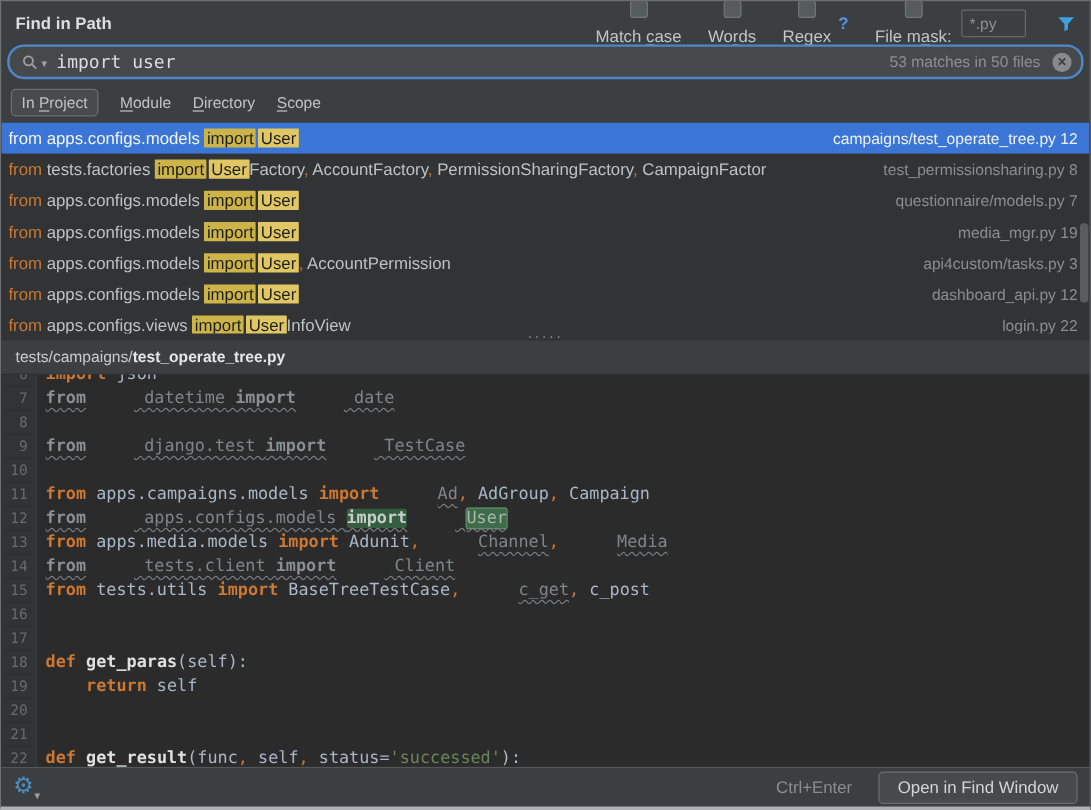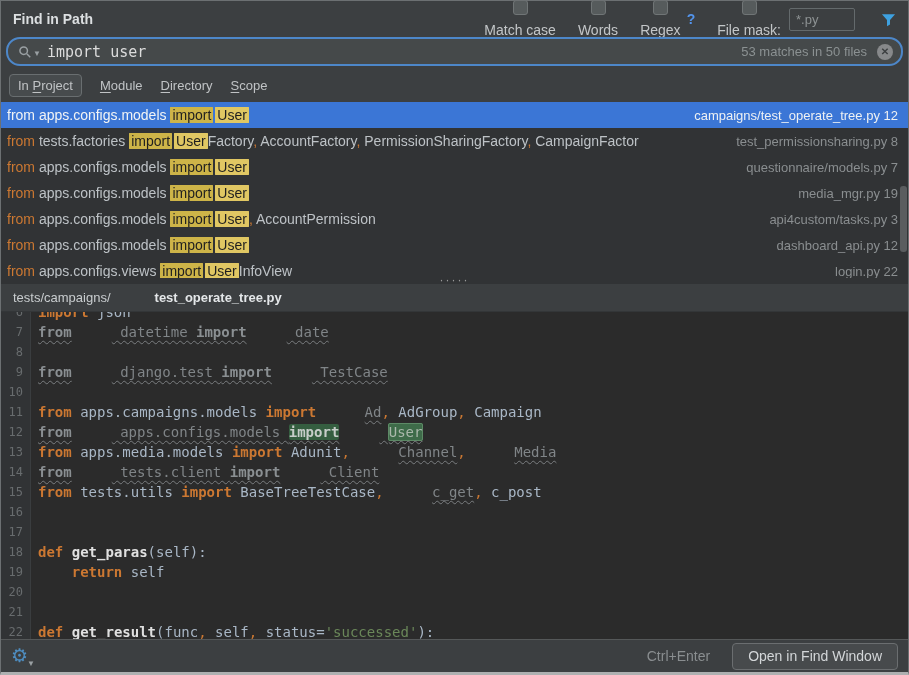--- a/index.html
+++ b/index.html
@@ -12,21 +12,21 @@
   }
   
   .hdr { height:36px; flex:0 0 36px; display:flex; align-items:center; padding:0 12px; }
   .title { font-weight:bold; font-size:14px; color:#dcdfe1; }
   .opts { margin-left:auto; display:flex; align-items:center; gap:22px; }
   .cb { display:flex; align-items:center; gap:7px; cursor:default;flex-direction:column; }
   .cb .box { width:15px; height:15px; background:#565b5c; border:1px solid #70757?; border:1px solid #707576; border-radius:3px; flex:0 0 15px; }
   .cb .lbl { font-size:14px; color:#c3c6c8; white-space:pre; }
   .cb .lbl u { text-underline-offset:2px; }
   .qmark { color:#5394ec; font-weight:bold; font-size:14px; margin-left:-16px; }
-  .mask-input { width:66px; height:23px; background:#3c3f41; border:1px solid #646a6c; border-radius:2px;
+  .mask-input { width:54px; height:23px; background:#3c3f41; border:1px solid #646a6c; border-radius:2px;
     color:#8d9293; font-size:13px; font-family:"Liberation Sans",sans-serif; padding:0 6px; margin-left:-14px; outline:none; }
   .funnel { display:flex; align-items:center; margin-left:4px; }
   
   .search-row { flex:0 0 31px; padding:0 5px; }
   .search-field { height:29px; background:#45494a; border:2px solid #4d87c9; border-radius:14px;
     display:flex; align-items:center; padding:0 8px 0 10px; }
   .mag { display:flex; align-items:center; }
   .mag-arrow { color:#9aa0a3; font-size:8px; margin:4px 6px 0 1px; }
   .query { flex:1; background:transparent; border:none; outline:none; color:#dcdcdc;
     font-family:"DejaVu Sans Mono", monospace; font-size:15px; }
@@ -51,21 +51,21 @@
   .selected .seg-rk, .selected .seg-rt, .selected .seg-rc { color:#f2f4f5; }
   .seg-h1 { background:#cdb448; color:#1f1f1f; border-radius:2px; padding:1px 2px; }
   .seg-h2 { background:#e0c763; color:#1f1f1f; border-radius:2px; padding:1px 2px; margin-left:2px; }
   .scrollthumb { position:absolute; right:1px; top:84px; width:7px; height:66px; background:#5a5d5f; border-radius:3px; }
   
   .splitter { flex:0 0 6px; background:#313335; display:flex; justify-content:center; align-items:center; }
   .splitter span { color:#9a9a9a; font-size:12px; letter-spacing:2px; line-height:4px; margin-top:-3px; }
   
   .preview-header { flex:0 0 28px; background:#3c3f41; display:flex; align-items:center;
     padding:0 12px; font-size:13px; color:#c9cdcf; border-bottom:1px solid #333638; }
-  .preview-header b { color:#e4e7e9;padding-left:44px; }
+  .preview-header b { color:#e4e7e9; }
   .editor { flex:1; background:#2b2b2b; overflow:hidden; position:relative; }
   .code-inner { margin-top:-10px; }
   .code-line { height:20px; display:flex; font-family:"DejaVu Sans Mono", monospace; font-size:14px; line-height:20px; }
   .gutter-num { flex:0 0 30px; background:#313335; border-right:1px solid #3a3d3f;
     color:#686c6e; font-size:12px; text-align:right; padding-right:7px; line-height:20px; }
   .code-text { white-space:pre; padding-left:7px; color:#a9b7c6; }
   .seg-k { color:#cc7832; font-weight:bold; }
   .seg-t { color:#a9b7c6; }
   .seg-c { color:#cc7832; }
   .seg-f { color:#e0e0e0; font-weight:bold; }

